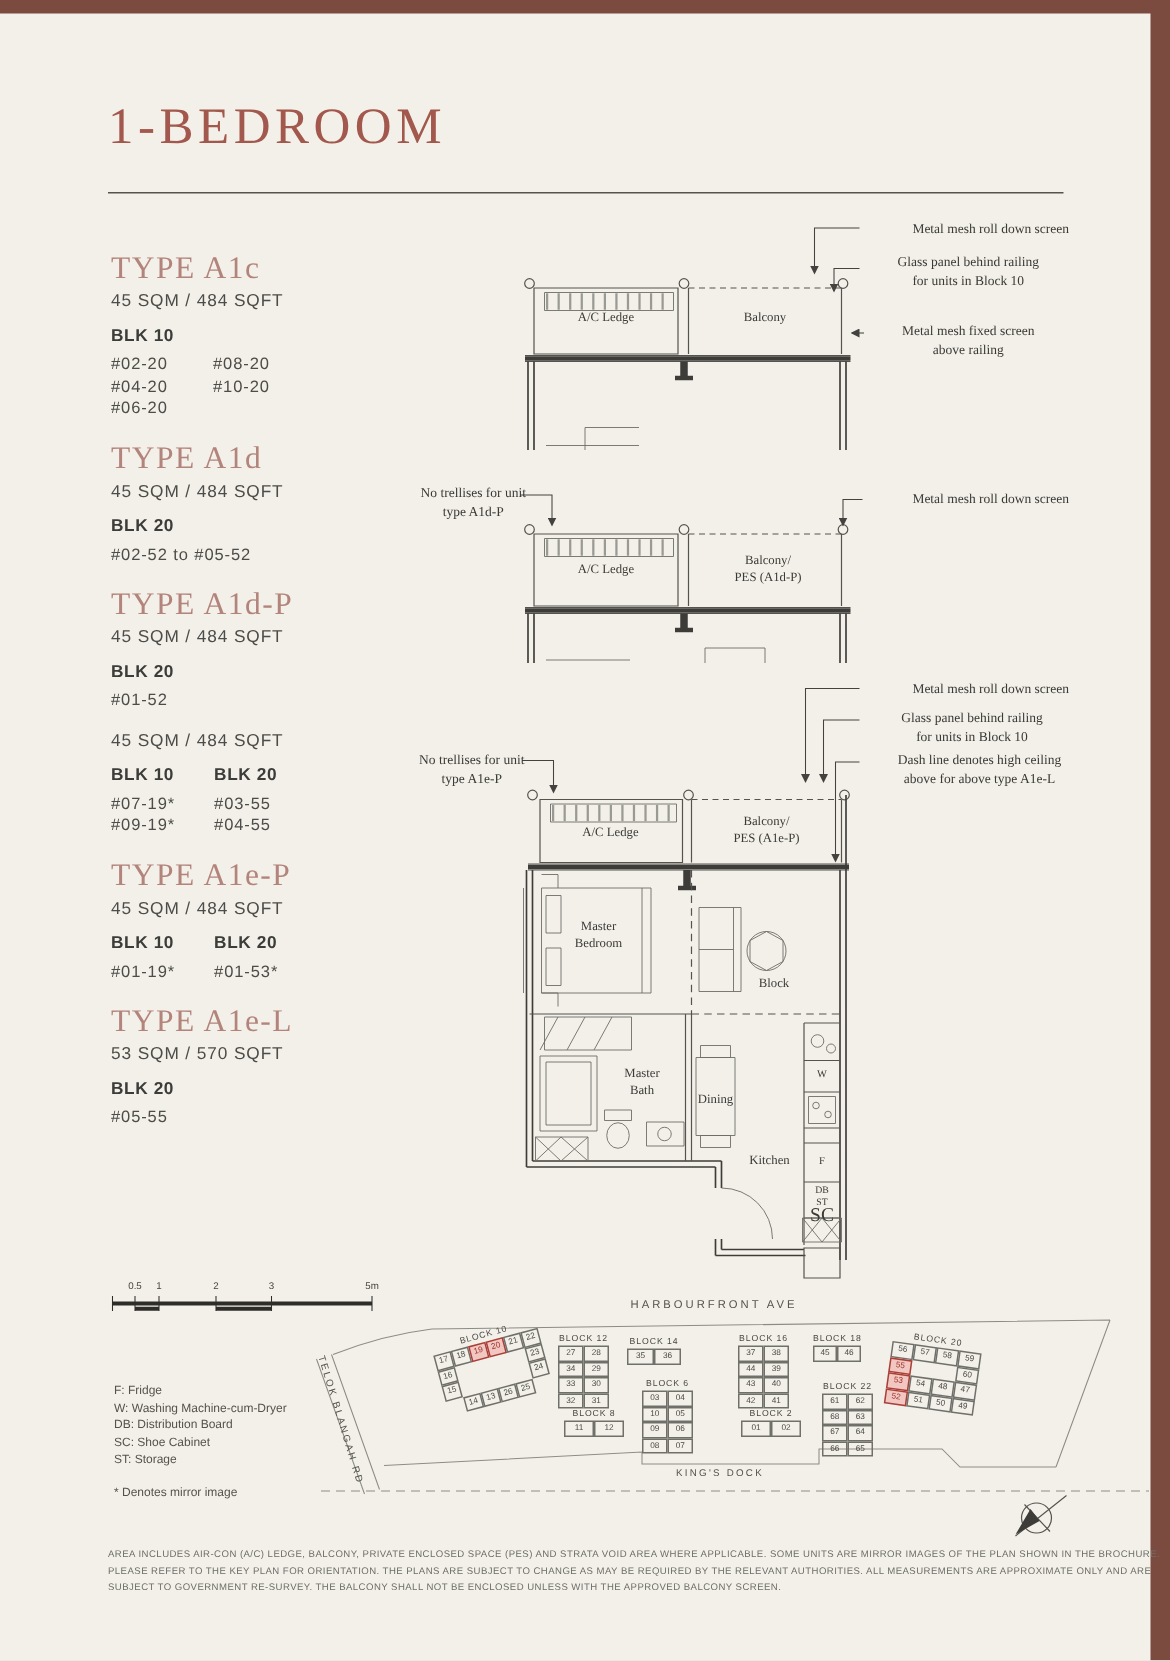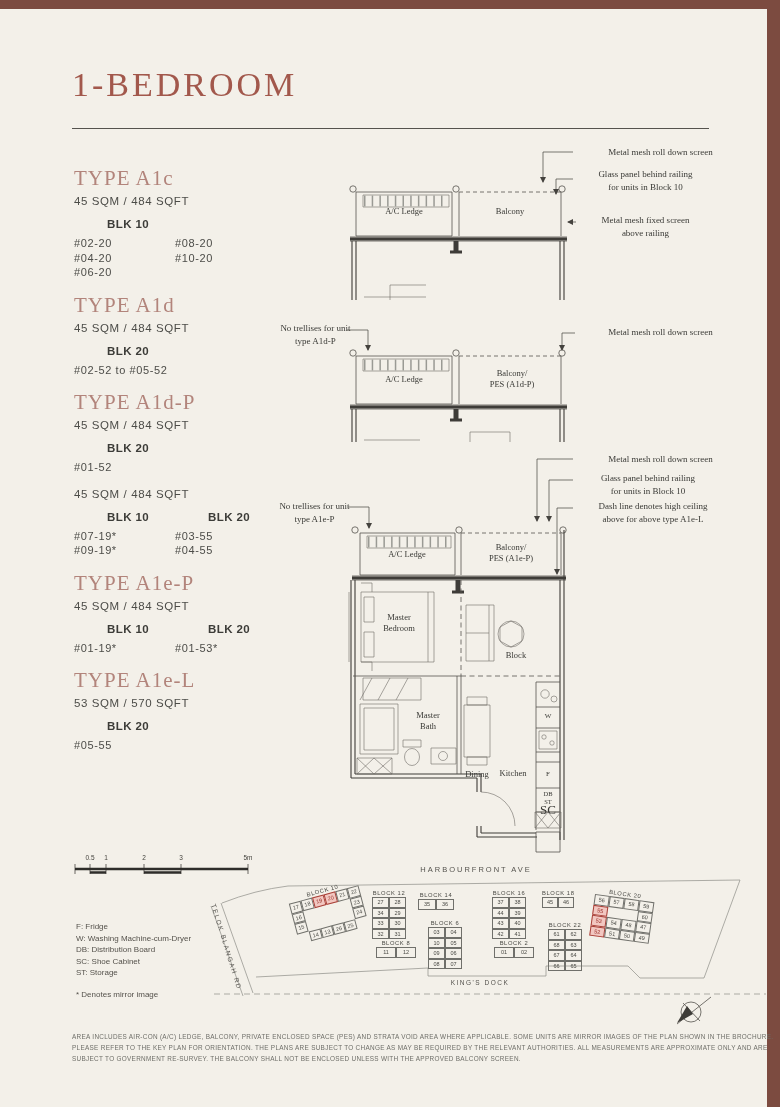--- a/index.html
+++ b/index.html
@@ -10,21 +10,21 @@
   .title{position:absolute;left:72px;top:66px;font-family:"Liberation Serif",serif;
          font-size:34px;letter-spacing:3px;color:#a2584c;font-weight:400;}
   .rule{position:absolute;left:72px;top:128px;width:637px;border-top:1.2px solid #55534e;}
   
   #types{position:absolute;left:74px;top:166px;width:230px;}
   .type-name{font-family:"Liberation Serif",serif;font-size:21px;color:#b2847b;
              letter-spacing:1px;font-weight:400;margin:0;}
   .type-area{font-size:11.5px;color:#4c4c48;letter-spacing:.6px;margin-top:4px;}
   .groups{display:flex;gap:26px;margin-top:11px;margin-bottom:13px;}
   .group-h{font-size:11.5px;font-weight:bold;color:#3c3c38;letter-spacing:.4px;
-           margin-bottom:4px;min-height:14px;margin-left:33px;}
+           margin-bottom:4px;min-height:14px;}
   .unit{font-size:11px;color:#4c4c48;letter-spacing:.6px;line-height:14.5px;}
   
   #plansvg{position:absolute;left:0;top:0;pointer-events:none;}
   .ln{stroke:#55534e;stroke-width:.8;fill:none;}
   .thin{stroke:#6e6c66;stroke-width:.6;fill:none;}
   .dash{stroke:#55534e;stroke-width:.8;fill:none;stroke-dasharray:4 3;}
   .dash2{stroke:#55534e;stroke-width:.8;fill:none;stroke-dasharray:5 3.5;}
   .wall{stroke:#3e3c38;stroke-width:3;fill:none;}
   .wallT{stroke:#3e3c38;stroke-width:5;fill:none;}
   .wall2{stroke:#3e3c38;stroke-width:1.1;fill:none;}
@@ -291,21 +291,21 @@
       <div class="ann" style="left: 578px; top: 453px; width: 165px;">Metal mesh roll down screen</div>
       <div class="ann" style="left: 578px; top: 472px; width: 140px;">Glass panel behind railing
 for units in Block 10</div>
       <div class="ann" style="left: 578px; top: 500px; width: 150px;">Dash line denotes high ceiling
 above for above type A1e-L</div>
       <div class="room-label" style="left: 399px; top: 612px;">Master
 Bedroom</div>
       <div class="room-label" style="left: 516px; top: 650px;">Block</div>
       <div class="room-label" style="left: 428px; top: 710px;">Master
 Bath</div>
-      <div class="room-label" style="left: 477px; top: 727px; margin-top: 42px;">Dining</div>
+      <div class="room-label" style="left: 477px; top: 727px;">Dining</div>
       <div class="room-label" style="left: 513px; top: 768px;">Kitchen</div>
       <div class="room-label" style="left: 548px; top: 712px; font-size: 7px;">W</div>
       <div class="room-label" style="left: 548px; top: 770px; font-size: 7px;">F</div>
       <div class="room-label" style="left: 548px; top: 790px; font-size: 6.5px;">DB
 ST</div>
       <div class="room-label" style="left: 548px; top: 802px; font-size: 13px;">SC</div>
     </div>
 
   <div class="site-label center" style="left:476px;top:865px;">HARBOURFRONT AVE</div>
   <div class="site-label center" style="left:480px;top:979px;font-size:6.5px;letter-spacing:1.5px;">KING'S DOCK</div>

